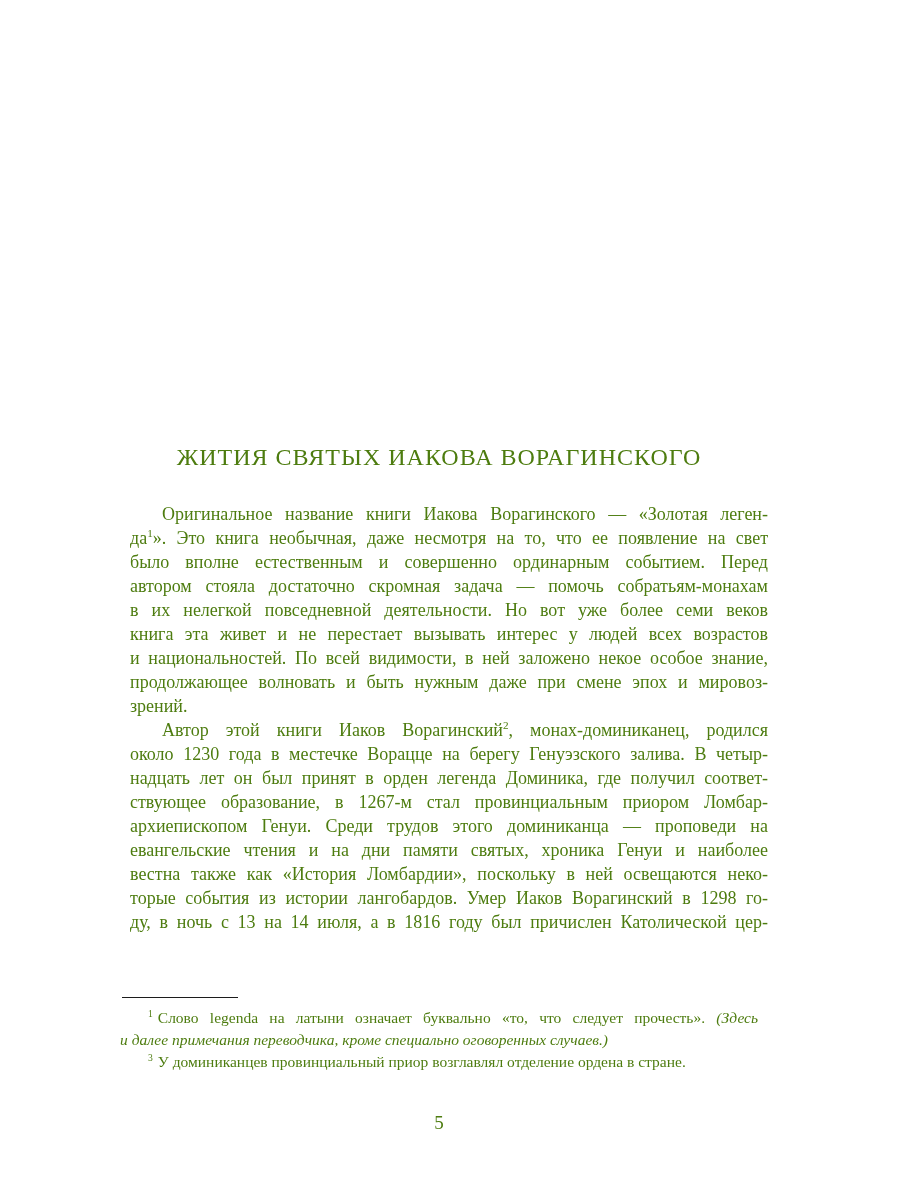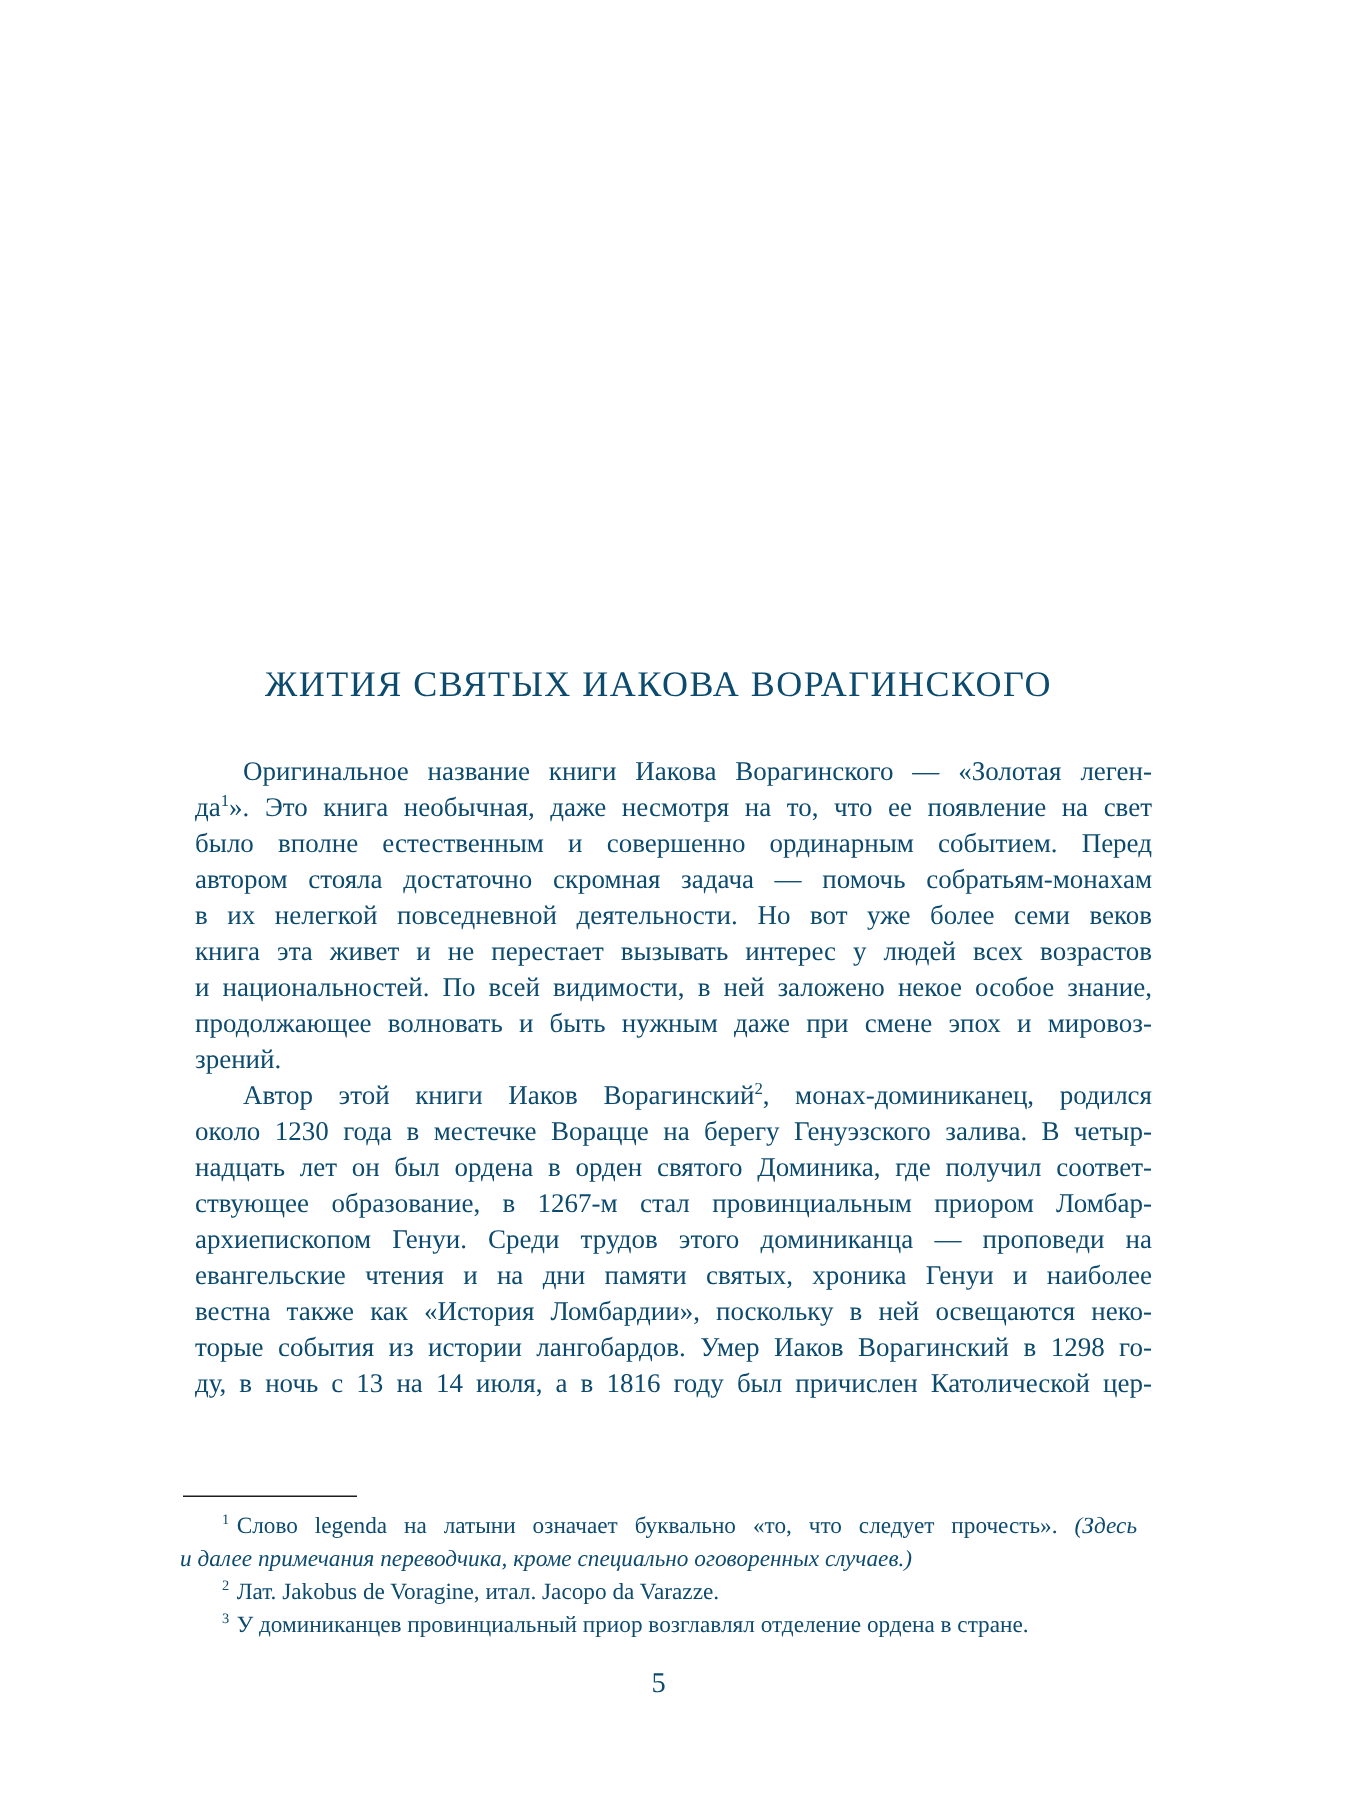--- a/index.html
+++ b/index.html
@@ -7,21 +7,21 @@
     padding: 0;
     background: #ffffff;
   }
   #page {
     position: relative;
     width: 900px;
     height: 1200px;
     background: #ffffff;
     overflow: hidden;
     font-family: "Liberation Serif", "DejaVu Serif", serif;
-    color: #0c4a6e;
+    color: #4d7c0f;
   }
   #column {
     position: absolute;
     left: 120px;
     top: 0;
     width: 638px;
     height: 1200px;
   }
   .title {
     position: absolute;
@@ -108,35 +108,34 @@
           <div class="tline"><span>автором стояла достаточно скромная задача — помочь собратьям-монахам</span></div>
           <div class="tline"><span>в их нелегкой повседневной деятельности. Но вот уже более семи веков</span></div>
           <div class="tline"><span>книга эта живет и не перестает вызывать интерес у людей всех возрастов</span></div>
           <div class="tline"><span>и национальностей. По всей видимости, в ней заложено некое особое знание,</span></div>
           <div class="tline"><span>продолжающее волновать и быть нужным даже при смене эпох и мировоз-</span></div>
           <div class="tline last"><span>зрений.</span></div>
         </div>
         <div class="para">
           <div class="tline indent"><span>Автор этой книги Иаков Ворагинский</span><sup>2</sup><span>, монах-доминиканец, родился</span></div>
           <div class="tline"><span>около 1230 года в местечке Ворацце на берегу Генуэзского залива. В четыр-</span></div>
-          <div class="tline"><span>надцать лет он был ордена в орден святого Доминика, где получил соответ-</span></div>
+          <div class="tline"><span>надцать лет он был принят в орден легенда Доминика, где получил соответ-</span></div>
           <div class="tline"><span>ствующее образование, в 1267-м стал провинциальным приором Ломбар-</span></div>
           <div class="tline"><span>архиепископом Генуи. Среди трудов этого доминиканца — проповеди на</span></div>
           <div class="tline"><span>евангельские чтения и на дни памяти святых, хроника Генуи и наиболее</span></div>
           <div class="tline"><span>вестна также как «История Ломбардии», поскольку в ней освещаются неко-</span></div>
           <div class="tline"><span>торые события из истории лангобардов. Умер Иаков Ворагинский в 1298 го-</span></div>
           <div class="tline"><span>ду, в ночь с 13 на 14 июля, а в 1816 году был причислен Католической цер-</span></div>
         </div>
       </div>
 
     <div class="fn-separator"></div>
 
     <div class="footnotes">
         <div class="tline indent"><sup>1</sup><span>Слово legenda на латыни означает буквально «то, что следует прочесть». </span><span class="it">(Здесь</span></div>
         <div class="tline last"><span class="it">и далее примечания переводчика, кроме специально оговоренных случаев.)</span></div>
-        <div class="tline last indent"><sup>2</sup><span>Лат. Jakobus de Voragine, итал. Jacopo da Varazze.</span></div>
         <div class="tline last indent"><sup>3</sup><span>У доминиканцев провинциальный приор возглавлял отделение ордена в стране.</span></div>
       </div>
 
     <div class="page-number">5</div>
 
   </div>
 </div>
 
 </body></html>

